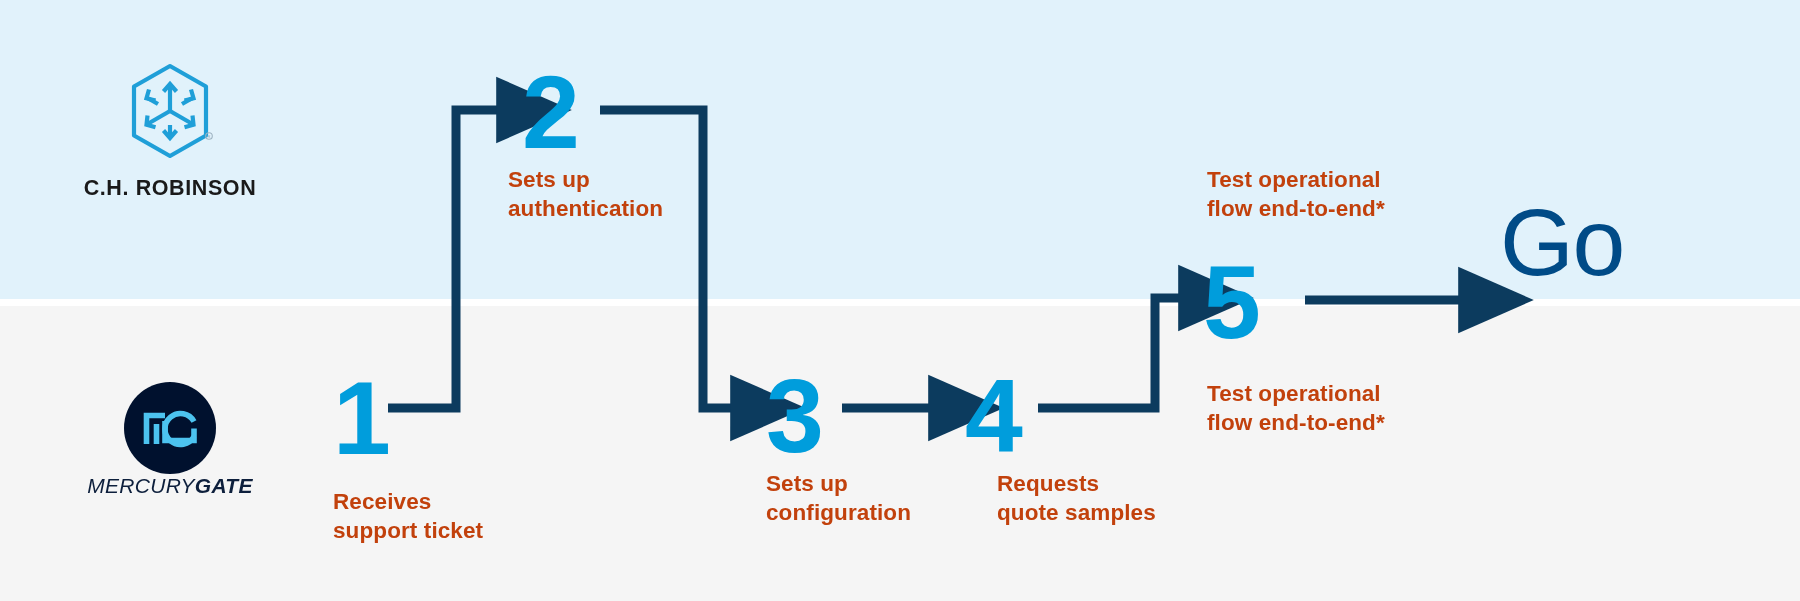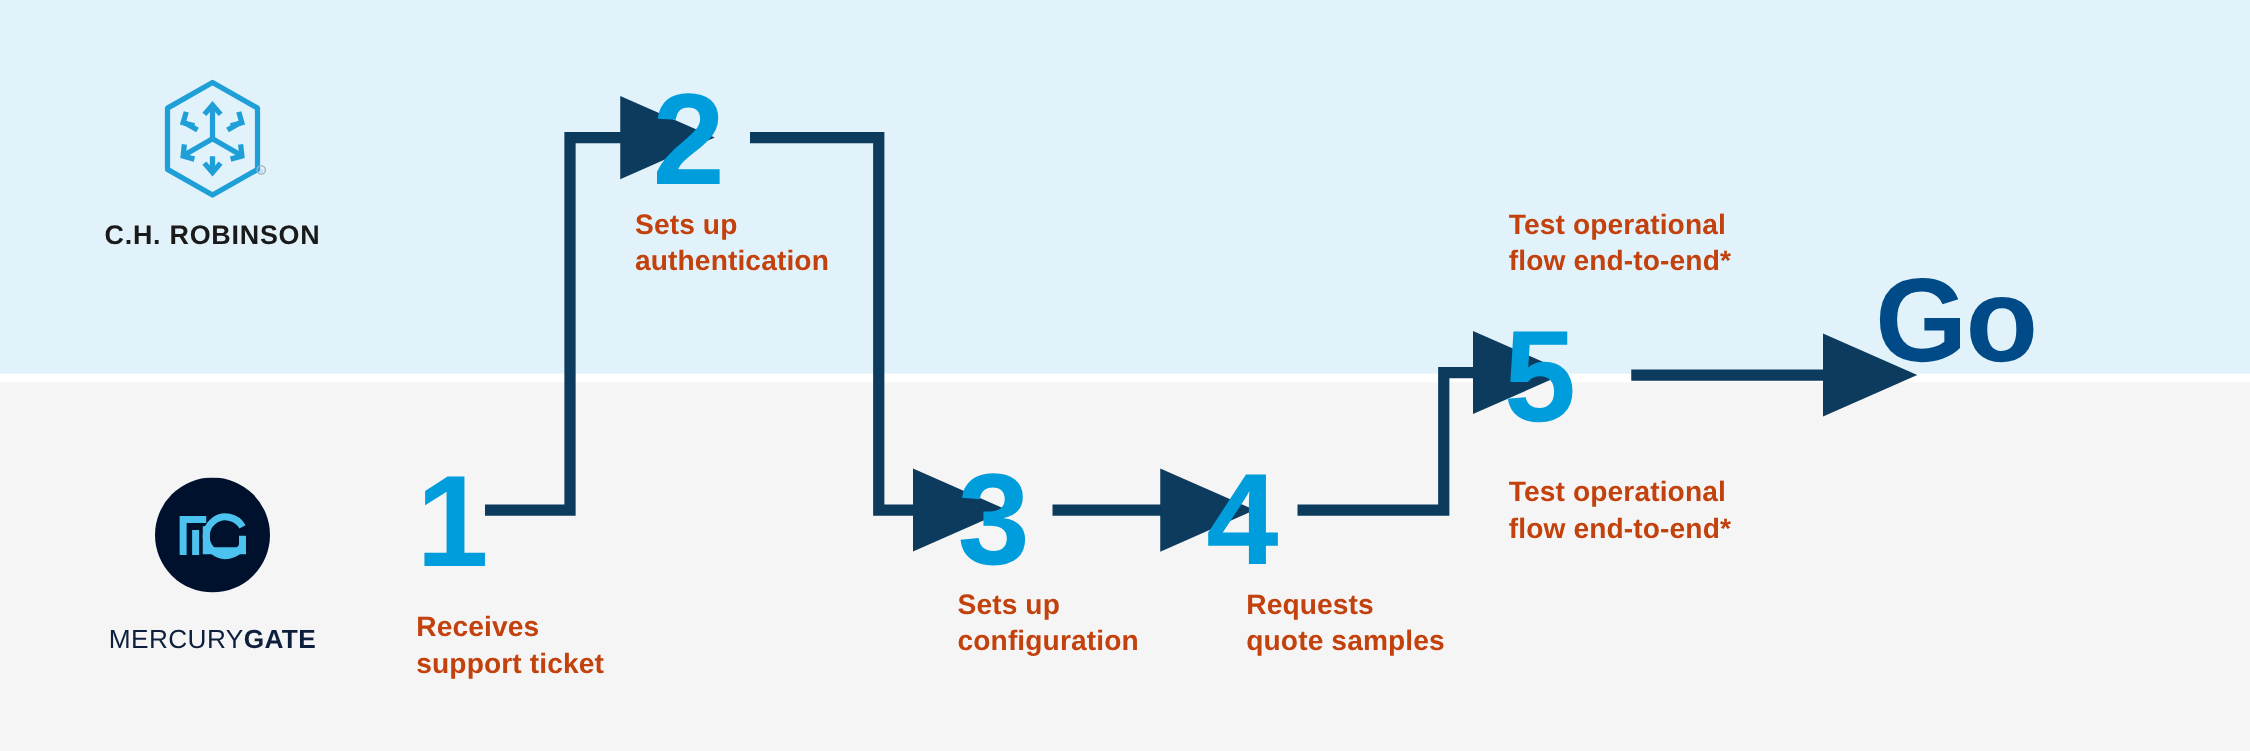--- a/index.html
+++ b/index.html
@@ -24,21 +24,21 @@
   .logo-block{position:absolute;text-align:center;}
   #chr-logo{left:60px;top:62px;width:220px;}
   #chr-logo .mark{width:86px;height:98px;margin:0 auto;display:block;}
   #chr-logo .wordmark{
     margin-top:16px;font-size:21.5px;font-weight:700;letter-spacing:0.6px;
     color:#1a1a1a;font-family:"Liberation Sans","DejaVu Sans",sans-serif;
   }
   #mg-logo{left:60px;top:382px;width:220px;}
   #mg-logo .mark{width:92px;height:92px;margin:0 auto;display:block;}
   #mg-logo .wordmark{
-    margin-top:26px;font-size:21px;color:#0d1f3c;letter-spacing:0.3px;white-space:nowrap;
+    margin-top:0;font-size:21px;color:#0d1f3c;letter-spacing:0.3px;white-space:nowrap;font-style:italic;
   }
   #mg-logo .wm-light{font-weight:400;}
   #mg-logo .wm-bold{font-weight:800;}
 
   
   .step-num{
     position:absolute;color:#009ddc;font-weight:700;
     font-size:104px;line-height:1;letter-spacing:-2px;
     font-family:"Liberation Sans","DejaVu Sans",sans-serif;
   }
@@ -61,24 +61,23 @@
   #num-4{left:965px;top:364px;}
   #lbl-4{left:997px;top:470px;}
   
   #num-5{left:1203px;top:250px;}
   #lbl-5-top{left:1207px;top:166px;}
   #lbl-5-bottom{left:1207px;top:380px;}
 
   
   #go-live{
     position:absolute;left:1500px;top:196px;
-    color:#004b87;font-weight:700;font-size:95px;line-height:0.98;
+    color:#004b87;font-weight:400;font-size:95px;line-height:0.98;
     letter-spacing:-1.5px;
     font-family:"Liberation Sans","DejaVu Sans",sans-serif;
-    margin-top:15px;
   }
   #go-live .gl-line{display:block;}
 
   
   #footnote{
     position:absolute;left:1378px;top:550px;
     font-size:19.5px;color:#1a1a1a;font-weight:400;white-space:nowrap;
   }
 </style>
 </head>

